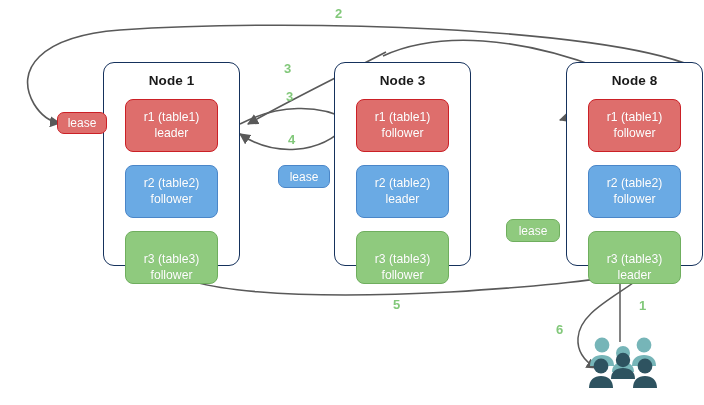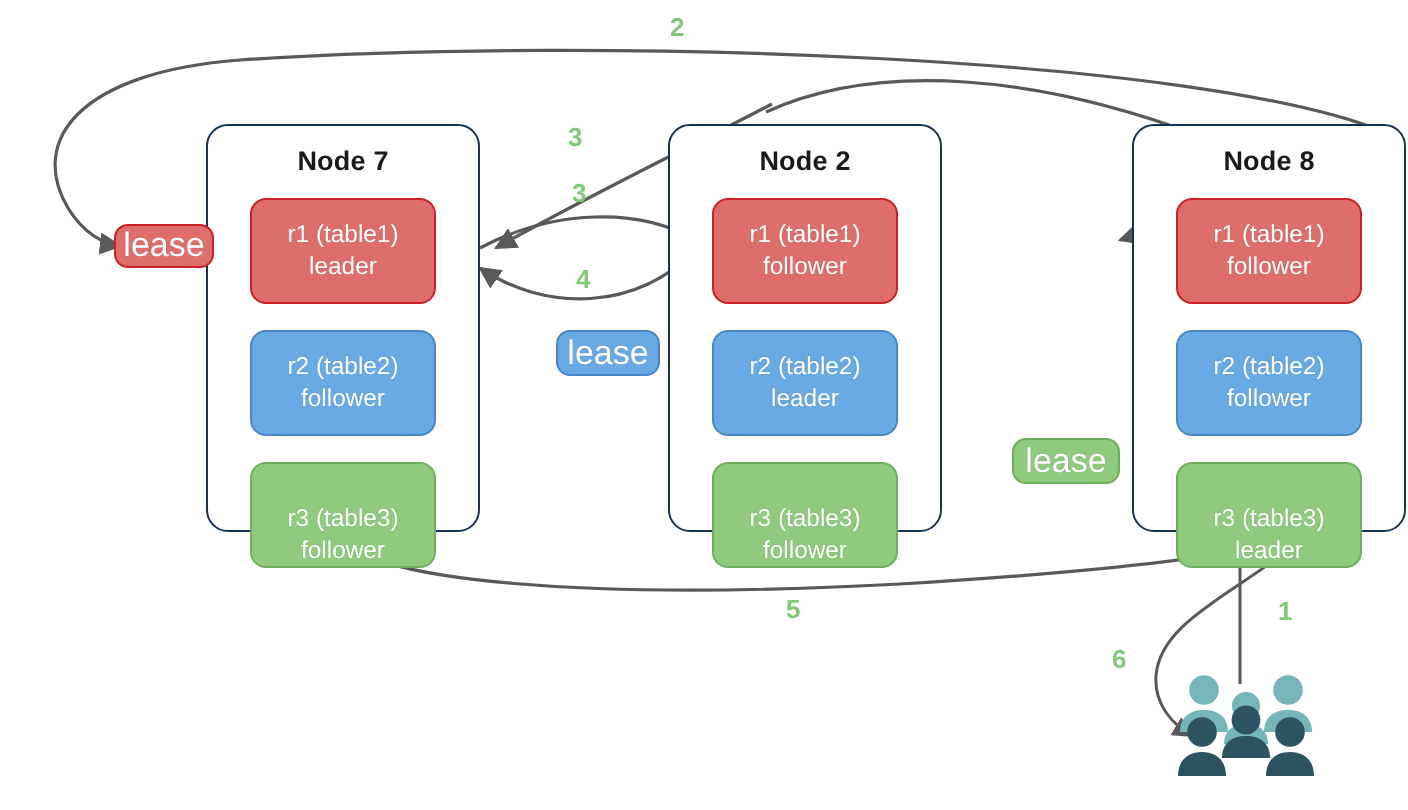--- a/index.html
+++ b/index.html
@@ -69,21 +69,21 @@
   .rep-2 { top: 168px; justify-content: flex-end; }
 
   .lease {
     position: absolute;
     box-sizing: border-box;
     border-radius: 7px;
     display: flex;
     align-items: center;
     justify-content: center;
     color: #ffffff;
-    font-size: 17px;
+    font-size: 12px;
     z-index: 4;
     text-shadow: 0 0 1px rgba(0,0,0,.10);
   }
   .lease-red   { background: #de6e6c; border: 1.4px solid #cb2026; }
   .lease-blue  { background: #6aaae4; border: 1.4px solid #4a86c8; }
   .lease-green { background: #8fca7e; border: 1.4px solid #6fae5e; }
 
   .edge-label {
     position: absolute;
     color: #82c87a;
@@ -120,38 +120,38 @@
     <path d="M 348 124 C 320 156, 272 156, 240 134" fill="none" stroke="#595959" stroke-width="1.6" marker-end="url(#ah)"></path>
 
     <path d="M 168 266 C 180 292, 300 300, 450 292 C 550 286, 620 278, 654 268" fill="none" stroke="#595959" stroke-width="1.6" marker-end="url(#ah)"></path>
 
     <path d="M 620 342 L 620 268" fill="none" stroke="#595959" stroke-width="1.5" marker-end="url(#ah)"></path>
 
     <path d="M 650 270 C 620 296, 580 310, 578 338 C 577 352, 586 362, 596 368" fill="none" stroke="#595959" stroke-width="1.5" marker-end="url(#ah)"></path>
   </svg>
 
   <div class="node-box" style="left:103px; top:62px; width:137px; height:204px;">
-    <div class="node-title">Node 7</div>
+    <div class="node-title">Node 1</div>
 
     <div class="replica rep-red rep-0">
       <span>r1 (table1)</span>
       <span>leader</span>
     </div>
     <div class="replica rep-blue rep-1">
       <span>r2 (table2)</span>
       <span>follower</span>
     </div>
     <div class="replica rep-green rep-2">
       <span>r3 (table3)</span>
       <span>follower</span>
     </div>
   </div>
 
   <div class="node-box" style="left:334px; top:62px; width:137px; height:204px;">
-    <div class="node-title">Node 2</div>
+    <div class="node-title">Node 3</div>
 
     <div class="replica rep-red rep-0">
       <span>r1 (table1)</span>
       <span>follower</span>
     </div>
     <div class="replica rep-blue rep-1">
       <span>r2 (table2)</span>
       <span>leader</span>
     </div>
     <div class="replica rep-green rep-2">

